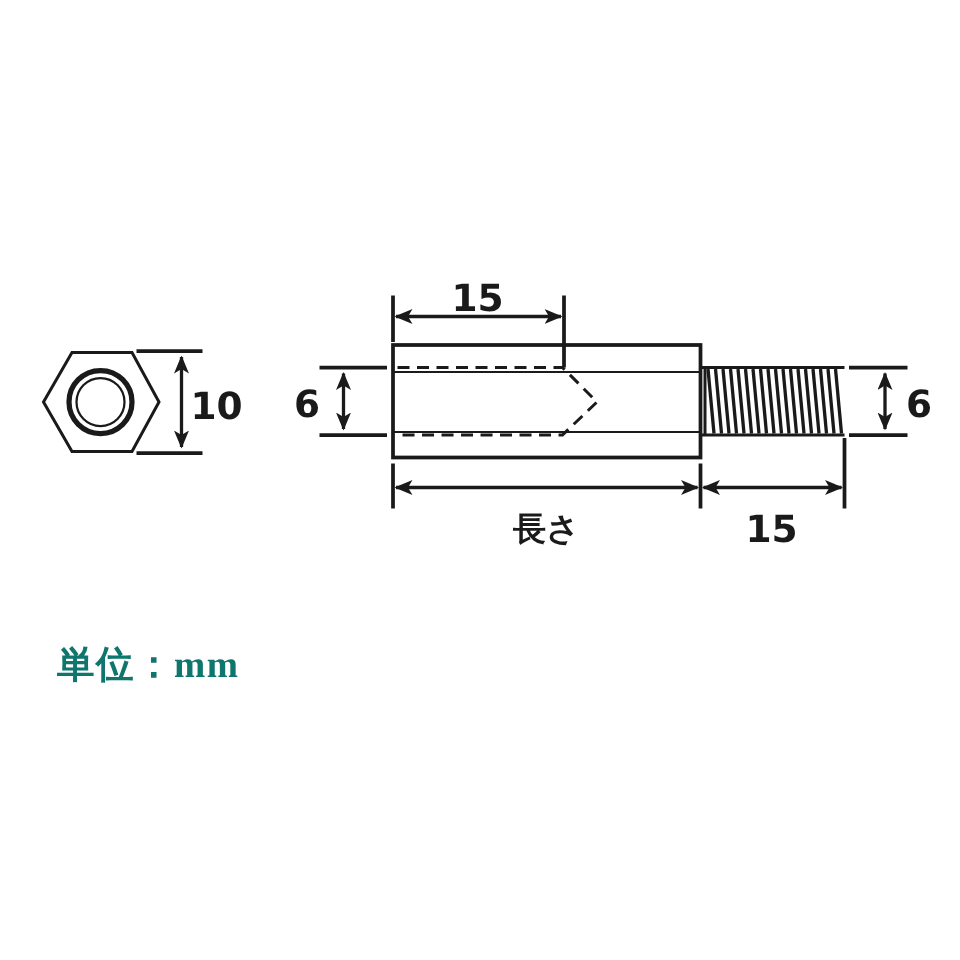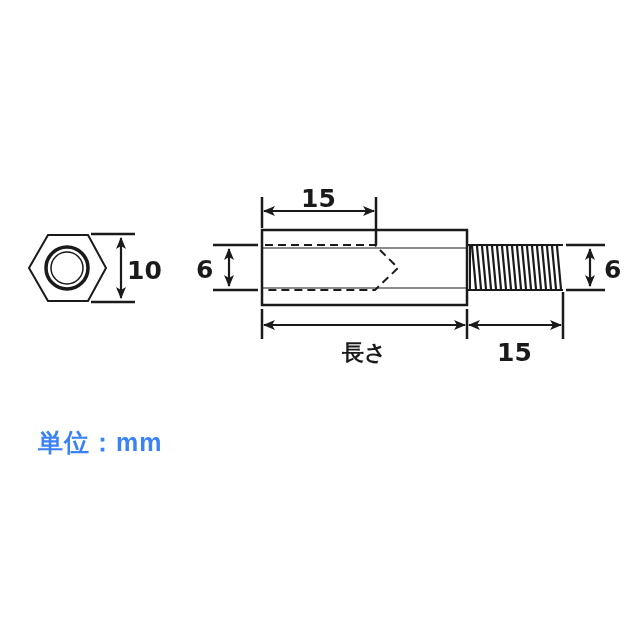--- a/index.html
+++ b/index.html
@@ -1,19 +1,19 @@
 <!DOCTYPE html>
 <html><head>
 <meta charset="utf-8">
 <style>
   html, body { margin:0; padding:0; background:#ffffff; }
   body { width:640px; height:640px; position:relative; overflow:hidden; font-family:"DejaVu Sans", sans-serif; }
   svg { position:absolute; left:0; top:0; }
   .dimtext { font-family:"DejaVu Sans", sans-serif; font-weight:bold; fill:#1a1a1a; }
-  .unit { position:absolute; left:38px; top:426px; font-family:Liberation Sans, sans-serif; font-weight:bold; font-size:25px; color:#3b82f6; letter-spacing:1px; }
+  .unit { position:absolute; left:38px; top:426px; font-family:Liberation Serif, serif; font-weight:bold; font-size:25px; color:#0f766e; letter-spacing:1px; }
 </style>
 </head>
 <body>
 
 <svg width="640" height="640" viewBox="0 0 640 640">
   <defs>
     <marker id="arr" viewBox="0 0 12 10" refX="11" refY="5" markerWidth="12" markerHeight="10" markerUnits="userSpaceOnUse" orient="auto-start-reverse">
       <path d="M0,0 L12,5 L0,10 L3,5 Z" fill="#1a1a1a"></path>
     </marker>
   </defs>

